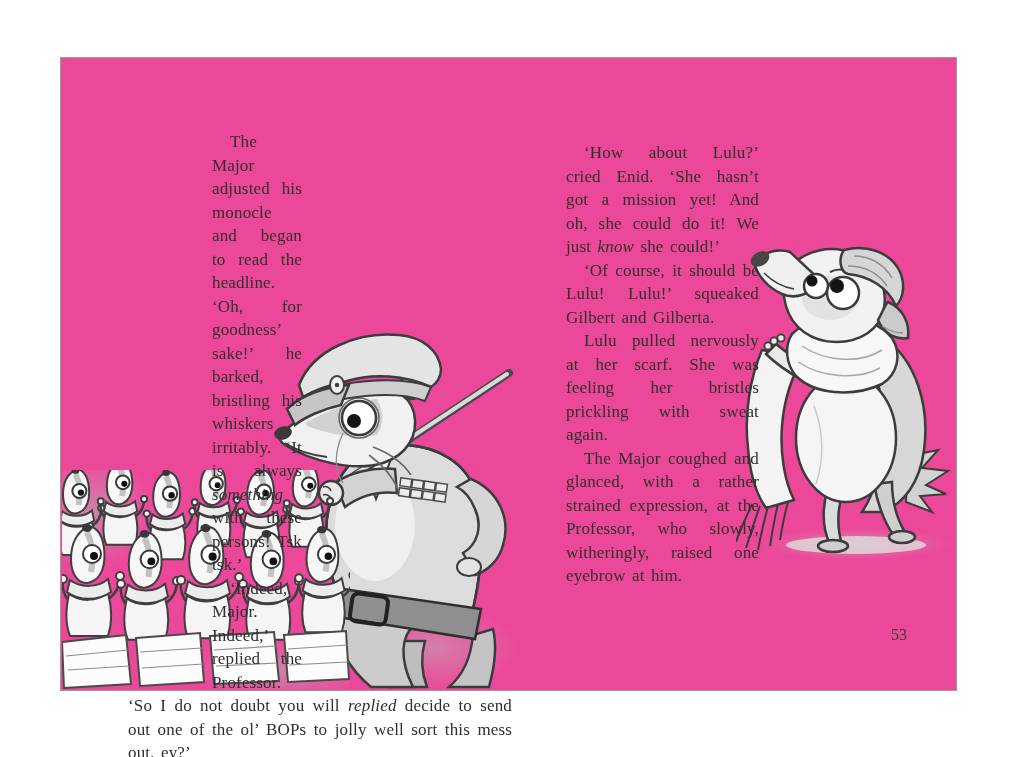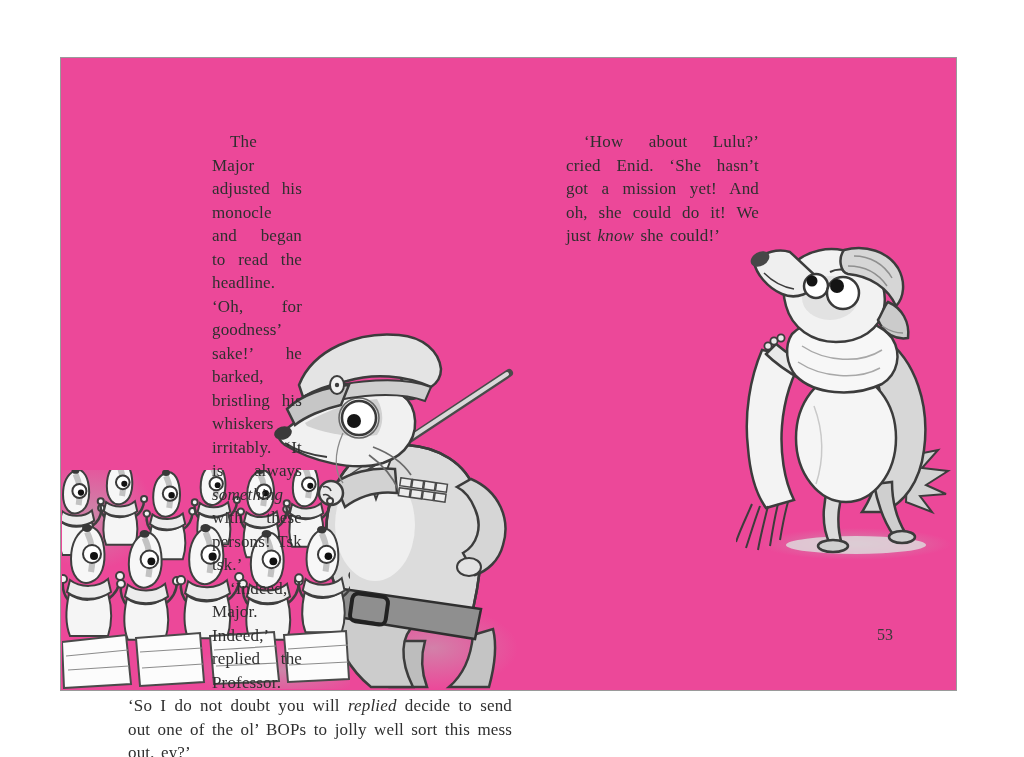--- a/index.html
+++ b/index.html
@@ -9,34 +9,34 @@
   }
   .book{
     position:absolute;left:60px;top:57px;width:895px;height:632px;
     border:1px solid #9a9a9a;background:#ec4899;
   }
   .page-text{
     position:absolute;top:72px;font-size:17px;line-height:23.5px;color:#2f2f2f;
     text-align:justify;letter-spacing:0.15px;word-spacing:2px;z-index:2;
   }
   .left-text{left:67px;width:384px;}
-  .right-text{left:505px;width:385px;}
+  .right-text{left:505px;width:385px;margin-top:11px;}
   .page-text p{margin:0;text-indent:18px;}
   .it{font-style:italic;}
   
   .fl{background:transparent;}
   .fl-major{float:right;width:210px;height:350px;margin-top:200px;}
   .fl-crowd{float:left;width:78px;height:170px;margin-top:374px;margin-right:6px;}
   .fl-lulu{float:right;width:192px;height:306px;margin-top:117px;}
   .illu{position:absolute;z-index:1;}
   .illu-crowd{left:1px;top:412px;width:288px;height:219px;}
   .illu-major{left:212px;top:265px;width:245px;height:366px;}
   .illu-lulu{left:675px;top:188px;width:225px;height:320px;}
   .pagenum{
-    position:absolute;left:816px;top:568px;width:30px;text-align:left;
+    position:absolute;left:816px;top:568px;width:30px;text-align:right;
     font-size:16px;color:#3a3a3a;z-index:2;
   }
   svg *{vector-effect:non-scaling-stroke;}
 </style>
 </head>
 <body>
 
 <div class="book">
 
   <svg class="illu illu-major" viewBox="0 0 245 366" aria-hidden="true">
@@ -215,17 +215,20 @@
   <div class="page-text left-text">
     <div class="fl fl-major"></div>
     <div class="fl fl-crowd"></div>
   <p><span>The Major adjusted his monocle and began to read the headline. ‘Oh, for goodness’ sake!’ he barked, bristling his whiskers irritably. ‘It is always </span><span class="it">something</span><span> with these persons! Tsk tsk.’</span></p>
       <p><span>‘Indeed, Major. Indeed,’ replied the Professor. ‘So I do not doubt you will </span><span class="it">replied</span><span> decide to send out one of the ol’ BOPs to jolly well sort this mess out, ey?’</span></p>
     </div>
 
   <div class="page-text right-text">
     <div class="fl fl-lulu"></div>
   <p><span>‘How about Lulu?’ cried Enid. ‘She hasn’t got a mission yet! And oh, she could do it! We just </span><span class="it">know</span><span> she could!’</span></p>
+      <p><span>‘Of course, it should be Lulu! Lulu!’ squeaked Gilbert and Gilberta.</span></p>
+      <p><span>Lulu pulled nervously at her scarf. She was feeling her bristles prickling with sweat again.</span></p>
+      <p><span>The Major coughed and glanced, with a rather strained expression, at the Professor, who slowly, witheringly, raised one eyebrow at him.</span></p>
     </div>
 
   <div class="pagenum">53</div>
 
 </div>
 
 </body></html>

